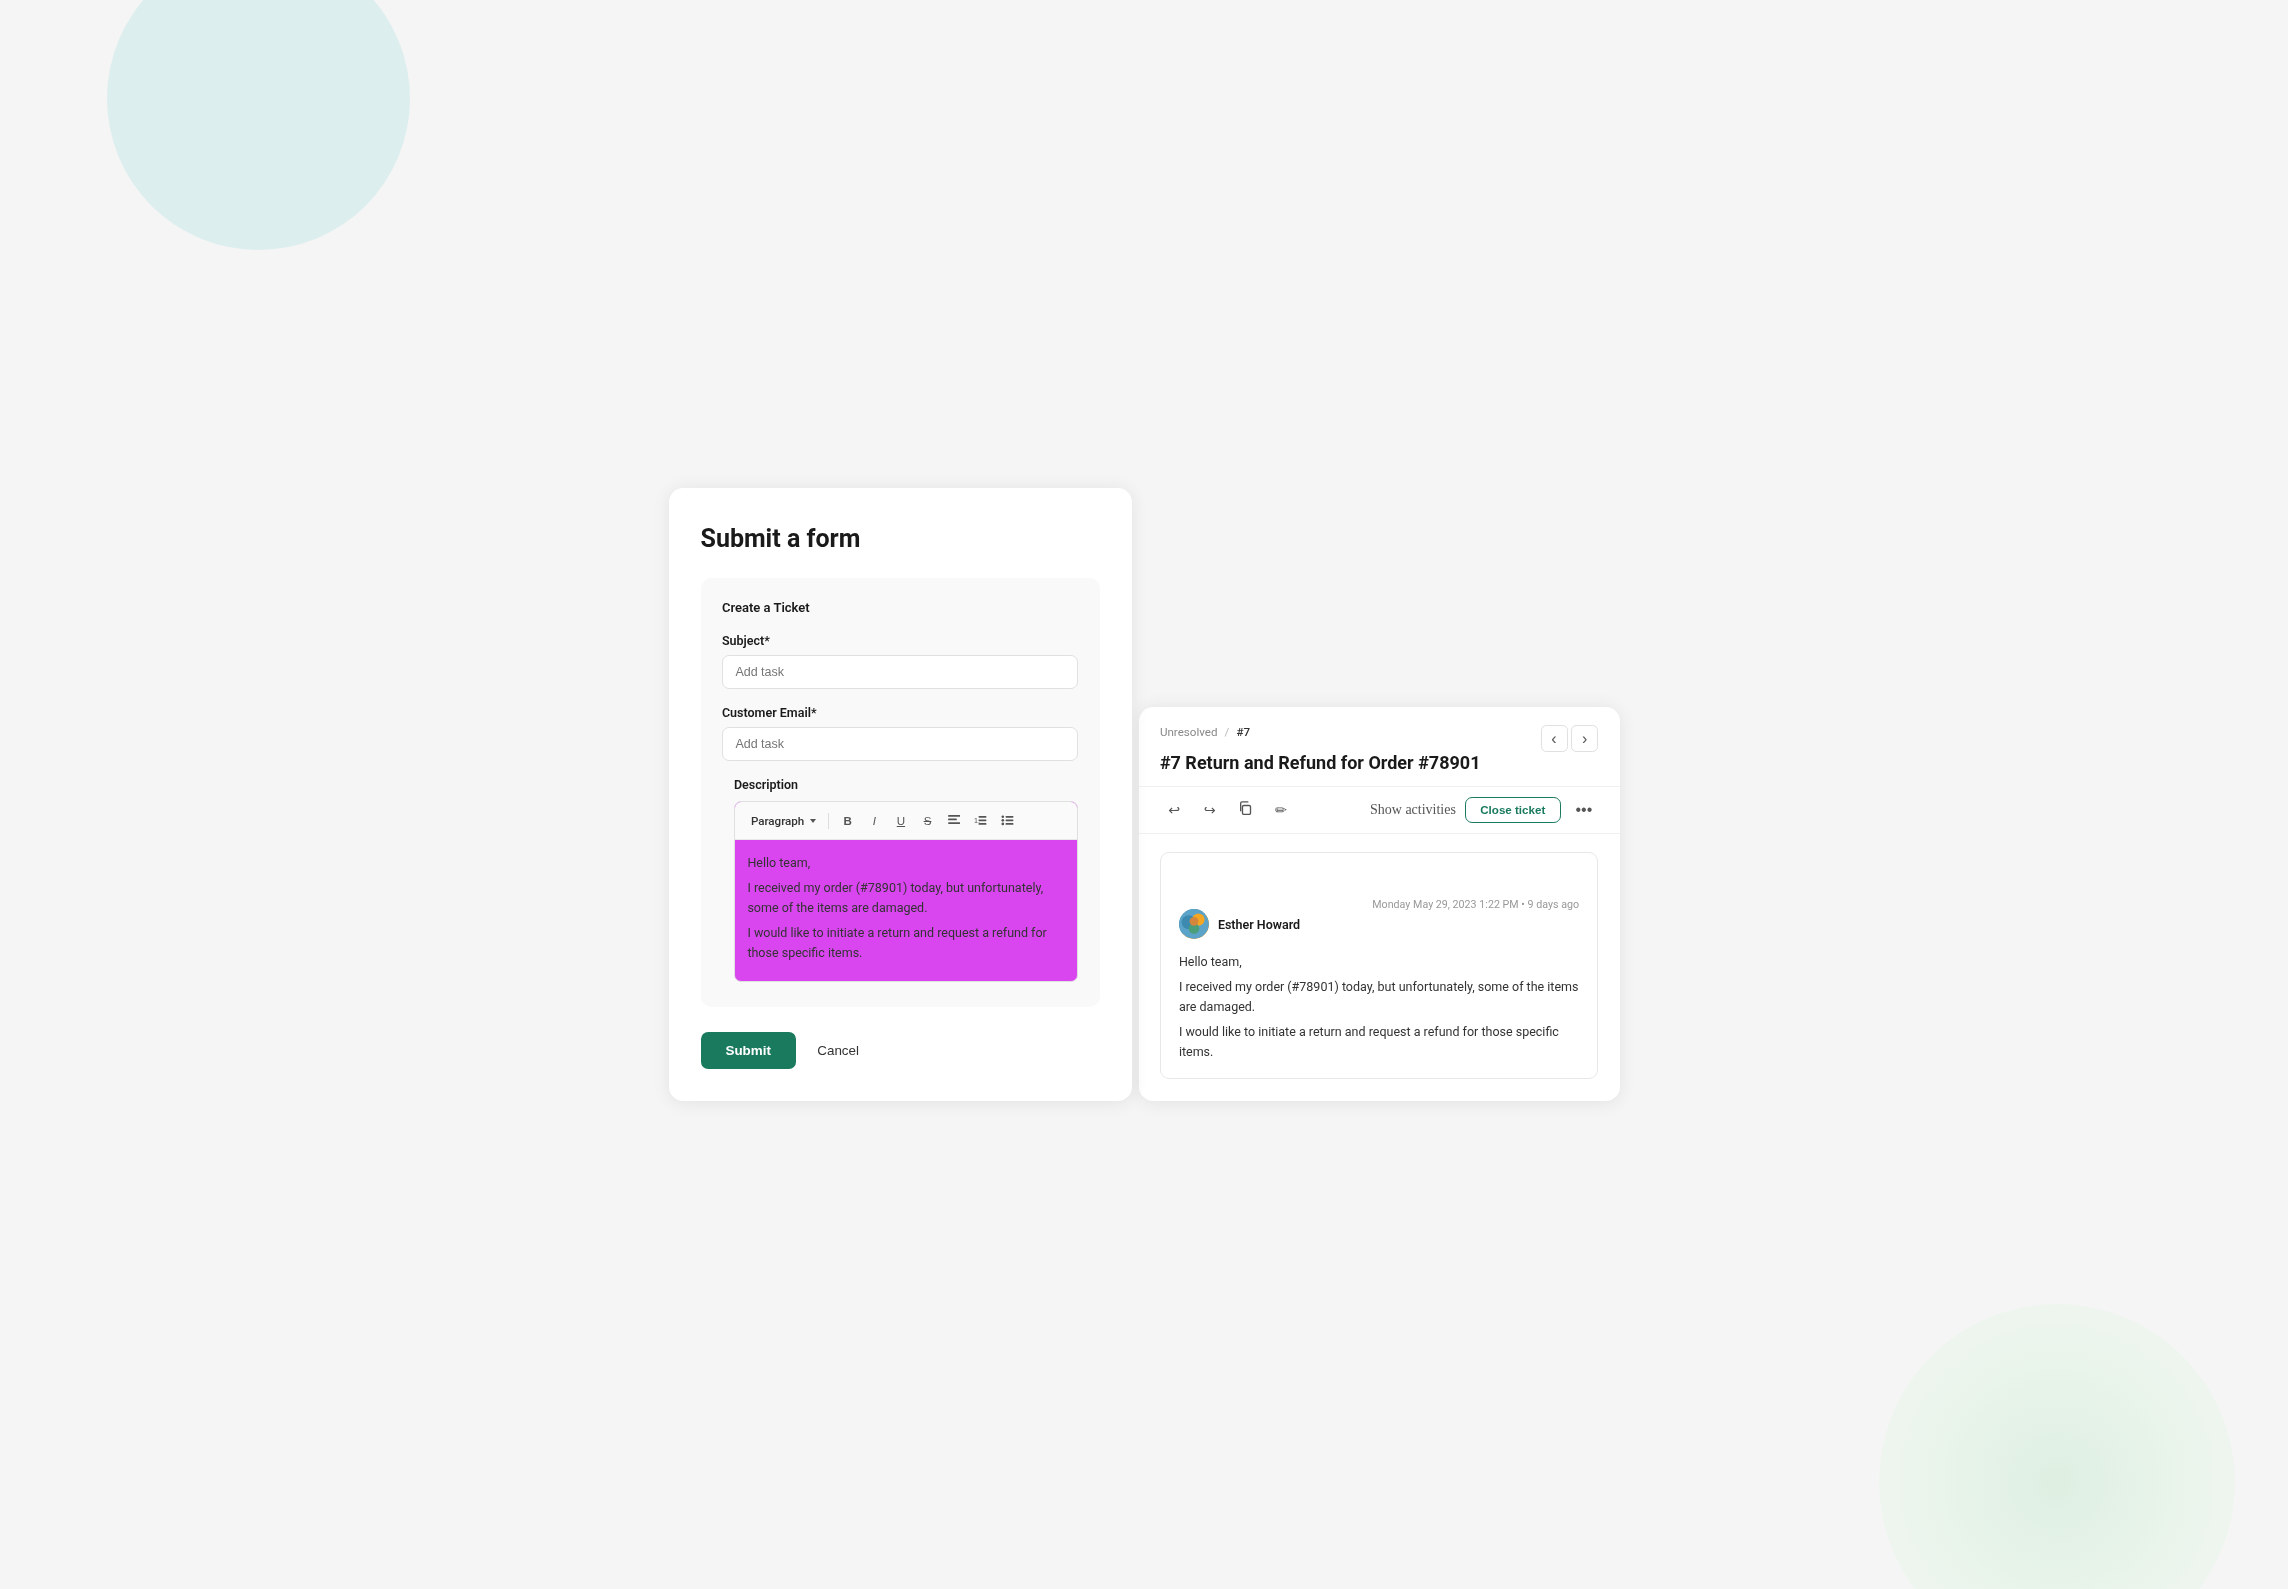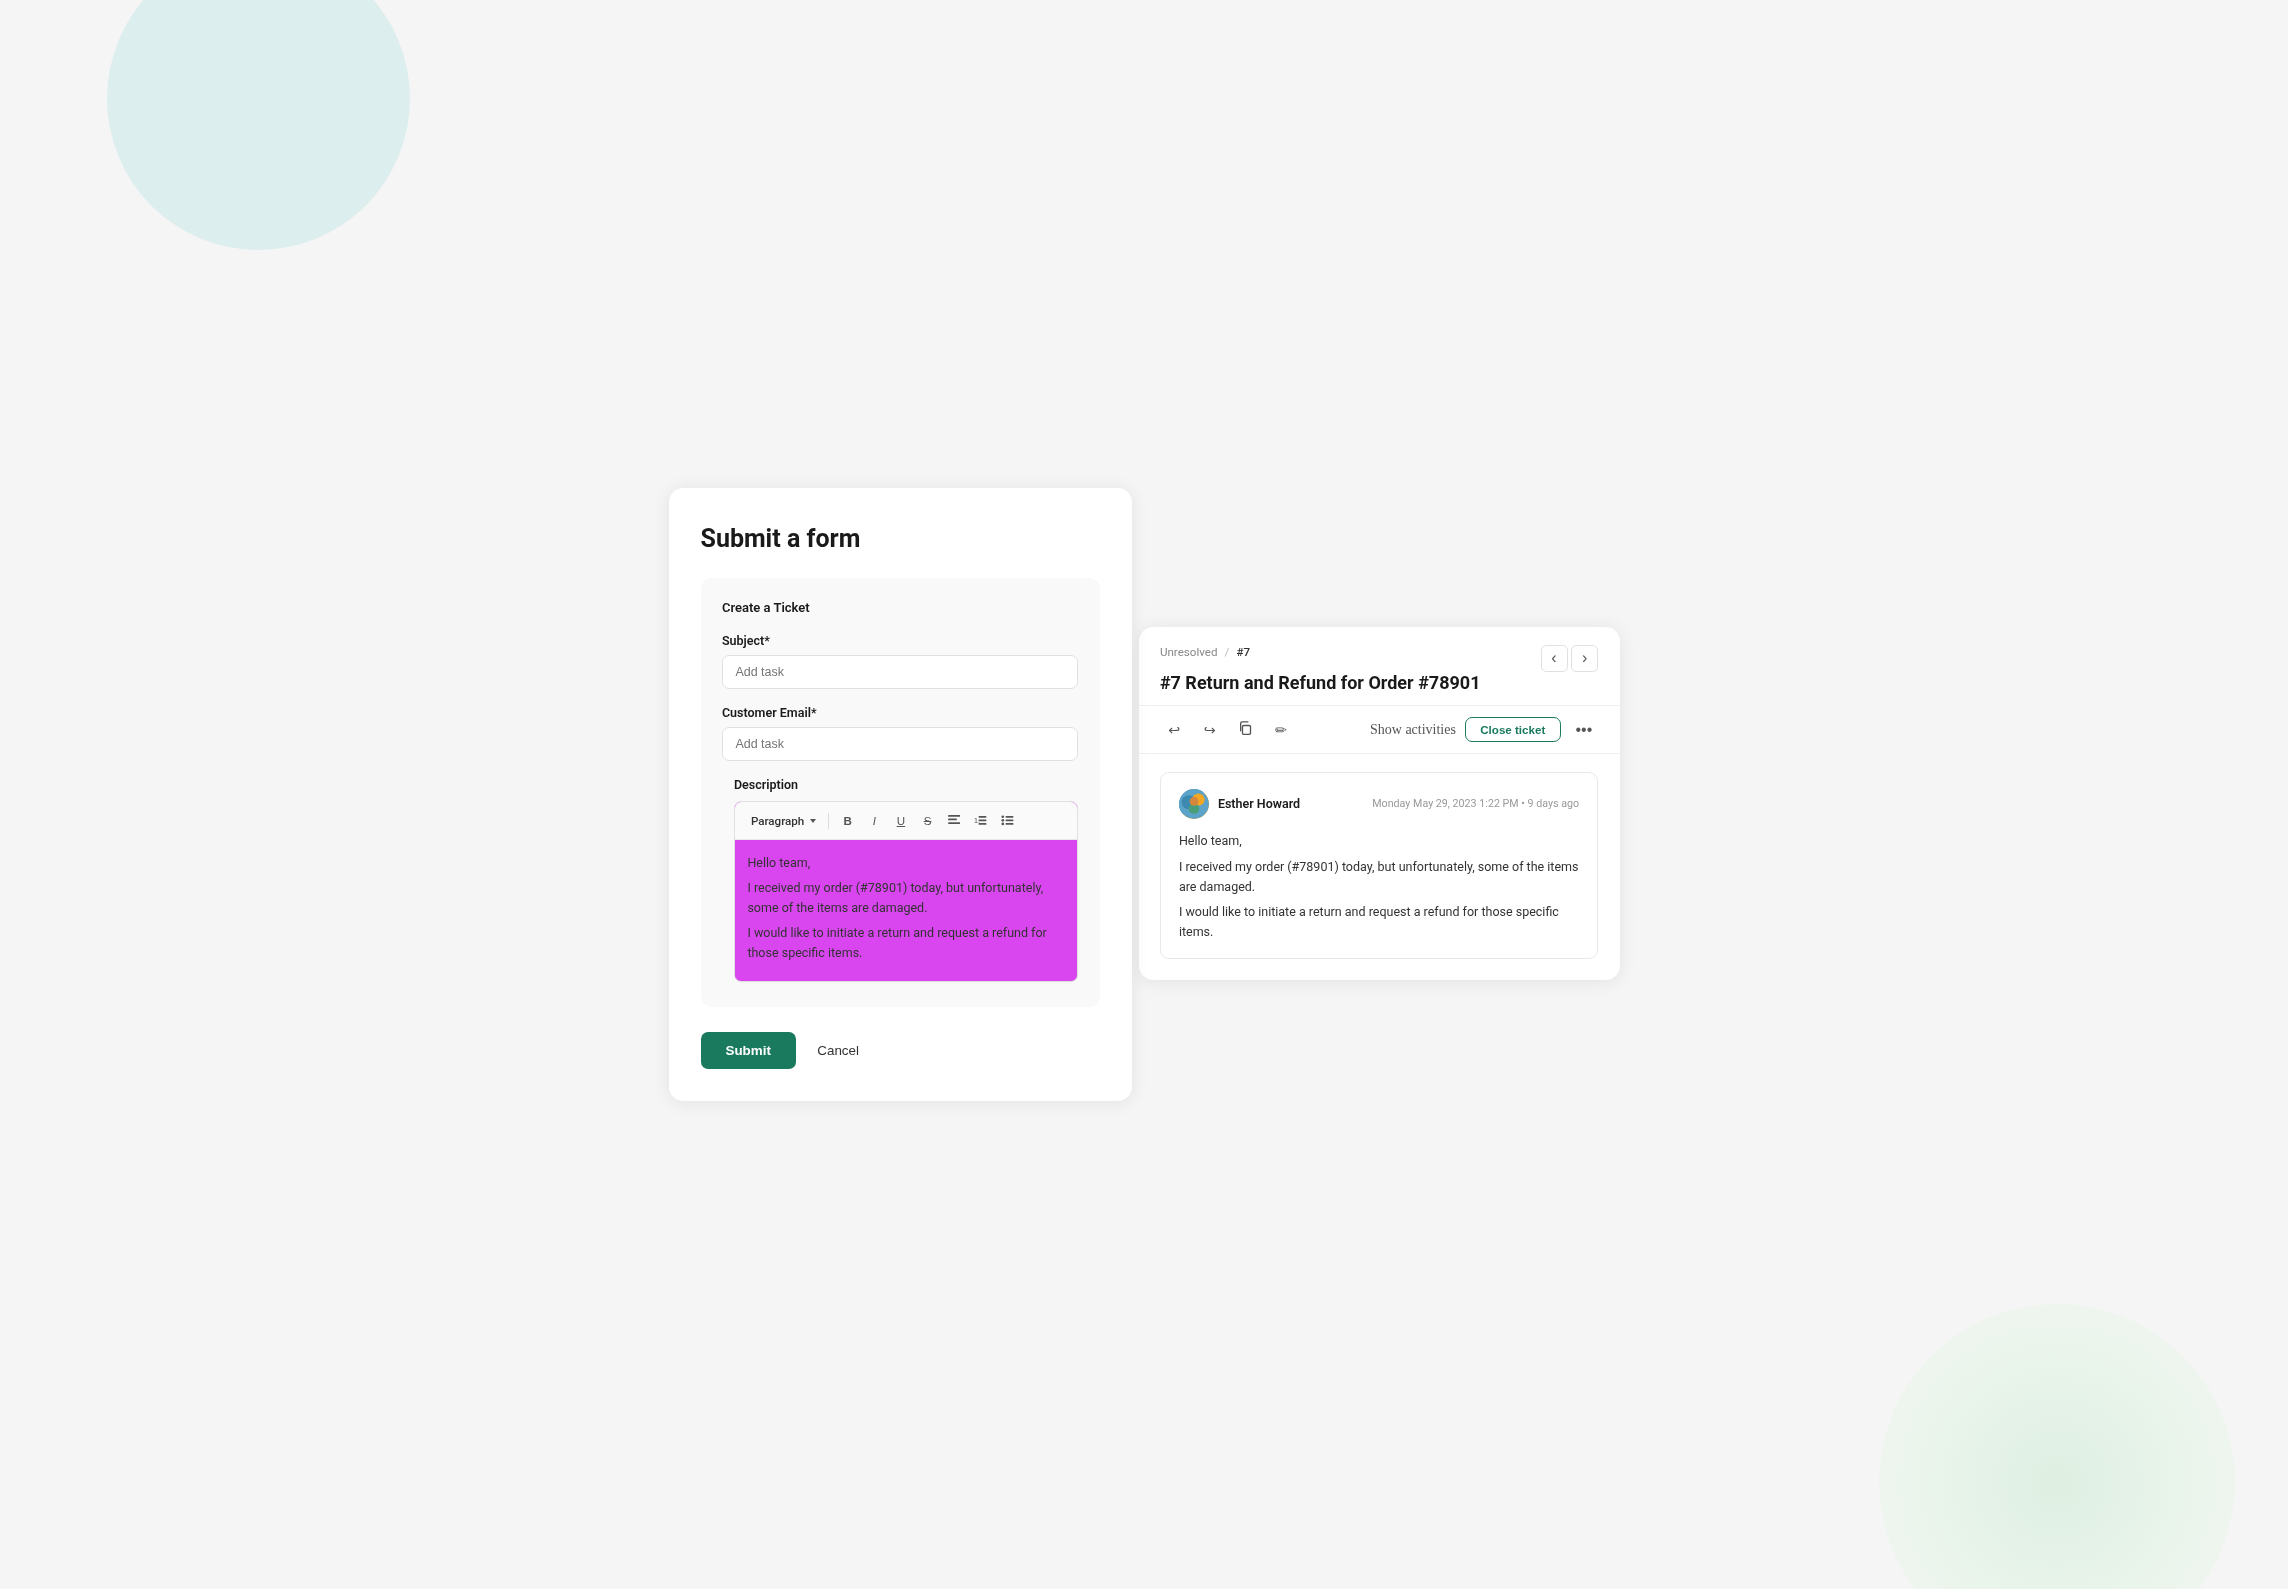--- a/index.html
+++ b/index.html
@@ -36,21 +36,21 @@
       background: radial-gradient(circle, #d4edda 0%, #e8f5e9 60%, transparent 100%);
       border-radius: 50%;
       opacity: 0.7;
       z-index: 0;
     }
 
     .page-container {
       position: relative;
       z-index: 1;
       display: flex;
-      align-items: center;
+      align-items: flex-end;
       justify-content: center;
       gap: 16px;
       width: 100%;
       max-width: 1069px;
       padding: 36px 18px;
     }
 
     
     .left-panel {
       background: #ffffff;
@@ -359,20 +359,21 @@
       display: flex;
       align-items: center;
       justify-content: space-between;
       margin-bottom: 12.5px;
     }
 
     .message-author {
       display: flex;
       align-items: center;
       gap: 9px;
+      margin-top: 40px;
     }
 
     .avatar {
       width: 30px;
       height: 30px;
       border-radius: 50%;
       background: linear-gradient(135deg, #4e9abf 0%, #2d7a9a 50%, #f5a623 50%, #e8931a 100%);
       display: flex;
       align-items: center;
       justify-content: center;

